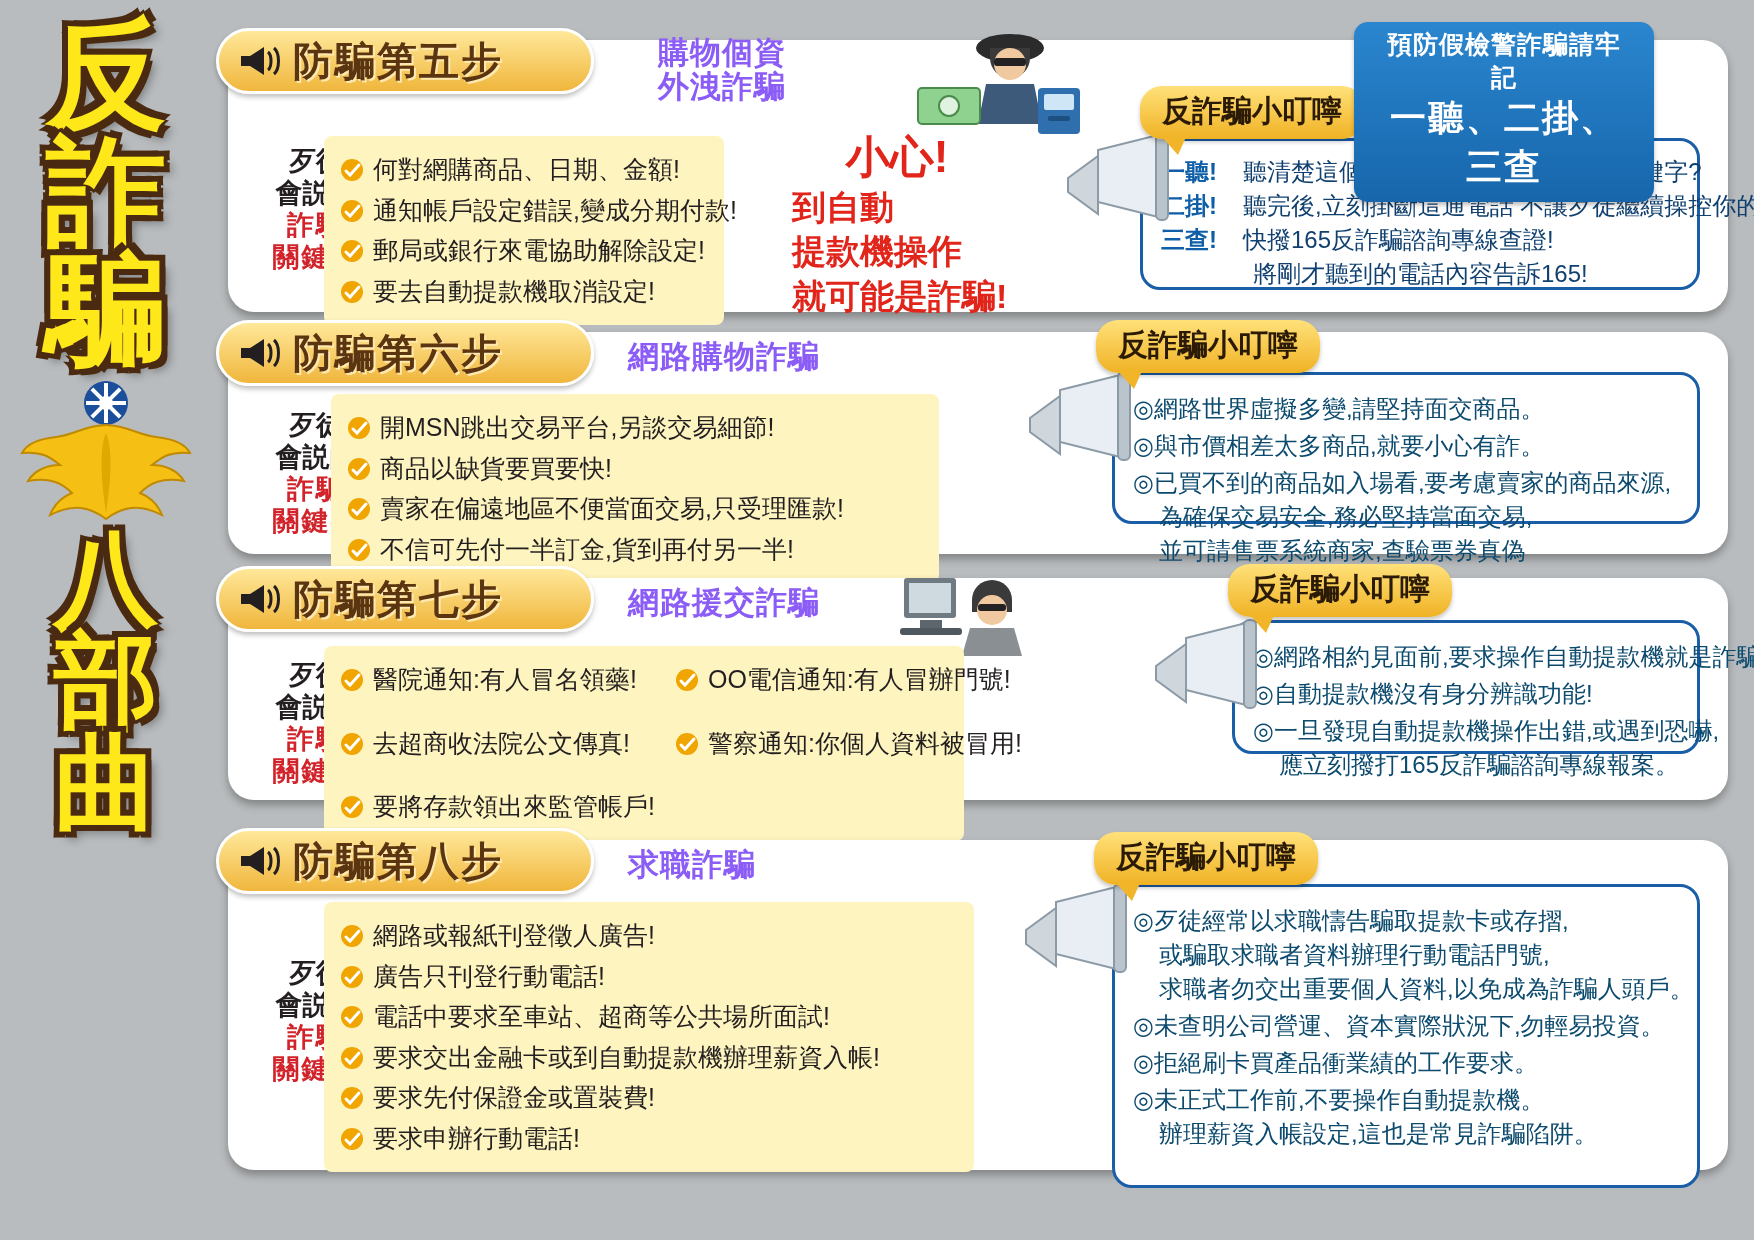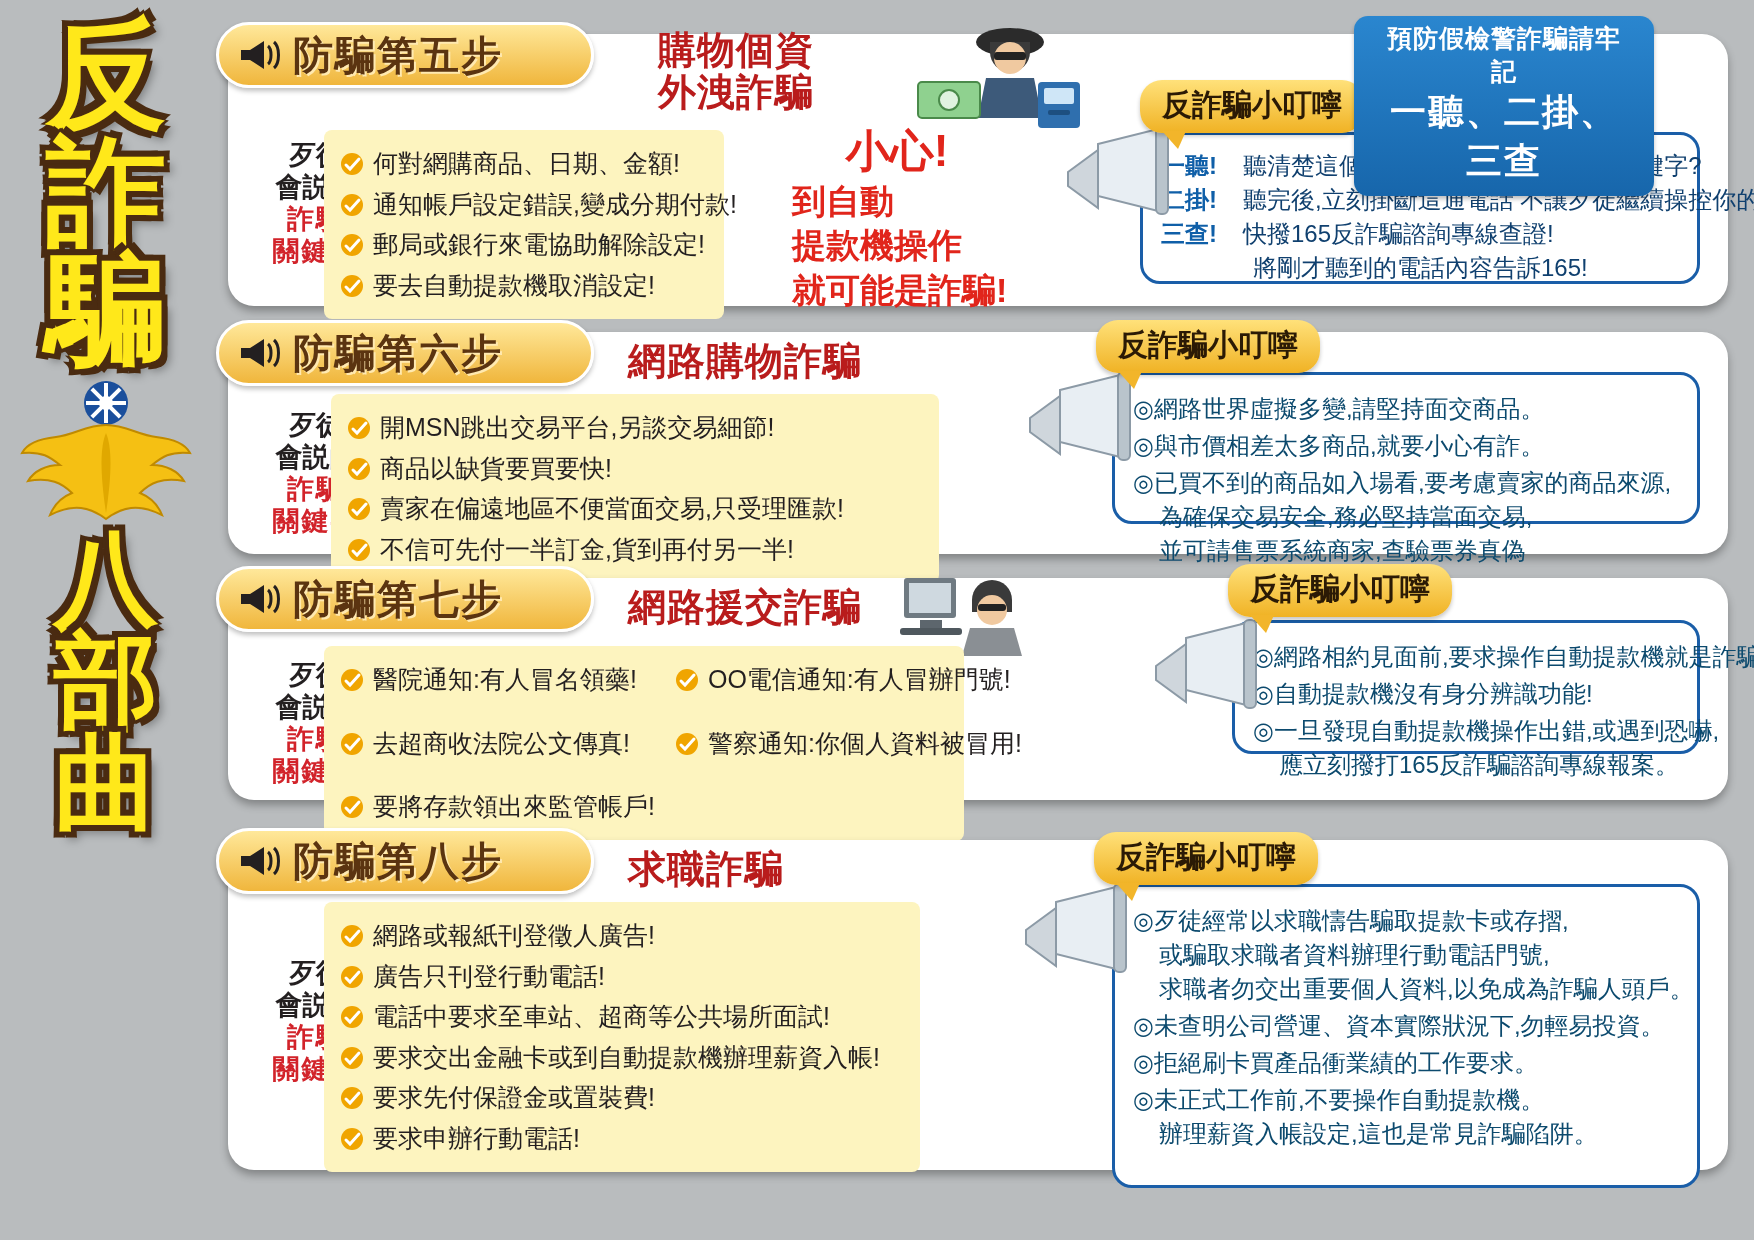--- a/index.html
+++ b/index.html
@@ -63,21 +63,21 @@
   }
   .step-pill .label {
     font-size:40px; font-weight:bold; color:#5b3410;
     text-shadow:2px 2px 0 #ffe9b0;
     letter-spacing:2px;
     white-space:nowrap;
   }
   .mega-ico { width:46px; height:38px; flex:0 0 auto; }
   .fraud-type {
     position:absolute; top:2px;
-    font-size:38px; font-weight:bold; color:#b91c1c;
+    font-size:31px; font-weight:bold; color:#8b5cf6;
     letter-spacing:1px; white-space:nowrap;
   }
   
   .keywords-label {
     position:absolute;
     width:120px;
     text-align:center;
     font-size:27px; font-weight:bold; color:#231f20;
     line-height:1.18;
   }
@@ -182,21 +182,21 @@
     </svg>
   </div>
 
   <div class="vtitle small">
     <span>八</span>
     <span>部</span>
     <span>曲</span>
   </div>
 </div>
 
-<div class="panel" style="top:34px;height:272px;">
+<div class="panel" style="top:40px;height:272px;">
   <div class="panel-head">
     <div class="step-pill">
       <span class="mega-ico">
         <svg viewBox="0 0 46 38">
             <path d="M4 14h9l14-9v28l-14-9H4z" fill="#231f20"></path>
             <path d="M31 10c4 3 4 15 0 18" stroke="#231f20" stroke-width="3" fill="none"></path>
             <path d="M37 6c6 5 6 21 0 26" stroke="#231f20" stroke-width="3" fill="none"></path>
           </svg>
       </span>
       <span class="label">防騙第五步</span>
@@ -490,21 +490,21 @@
     <div class="fraud-type" style="left:400px; top:4px;">求職詐騙</div>
   </div>
 
   <div class="keywords-label" style="left:28px; top:118px;">
     <div>歹徒</div>
     <div>會説的</div>
     <div class="red">詐騙</div>
     <div class="red">關鍵字</div>
   </div>
 
-  <div class="says-box" style="left:96px; top:62px; width:596px;">
+  <div class="says-box" style="left:96px; top:62px; width:650px;">
     <ul>
       <li>
           <span class="chk"><svg viewBox="0 0 24 24">
               <circle cx="12" cy="12" r="11" fill="#f0a500"></circle>
               <path d="M6 13l4 4 9-10" stroke="#fff" stroke-width="3" fill="none" stroke-linecap="round"></path>
             </svg></span>
           <span>網路或報紙刊登徵人廣告!</span>
         </li>
       <li>
           <span class="chk"><svg viewBox="0 0 24 24">

